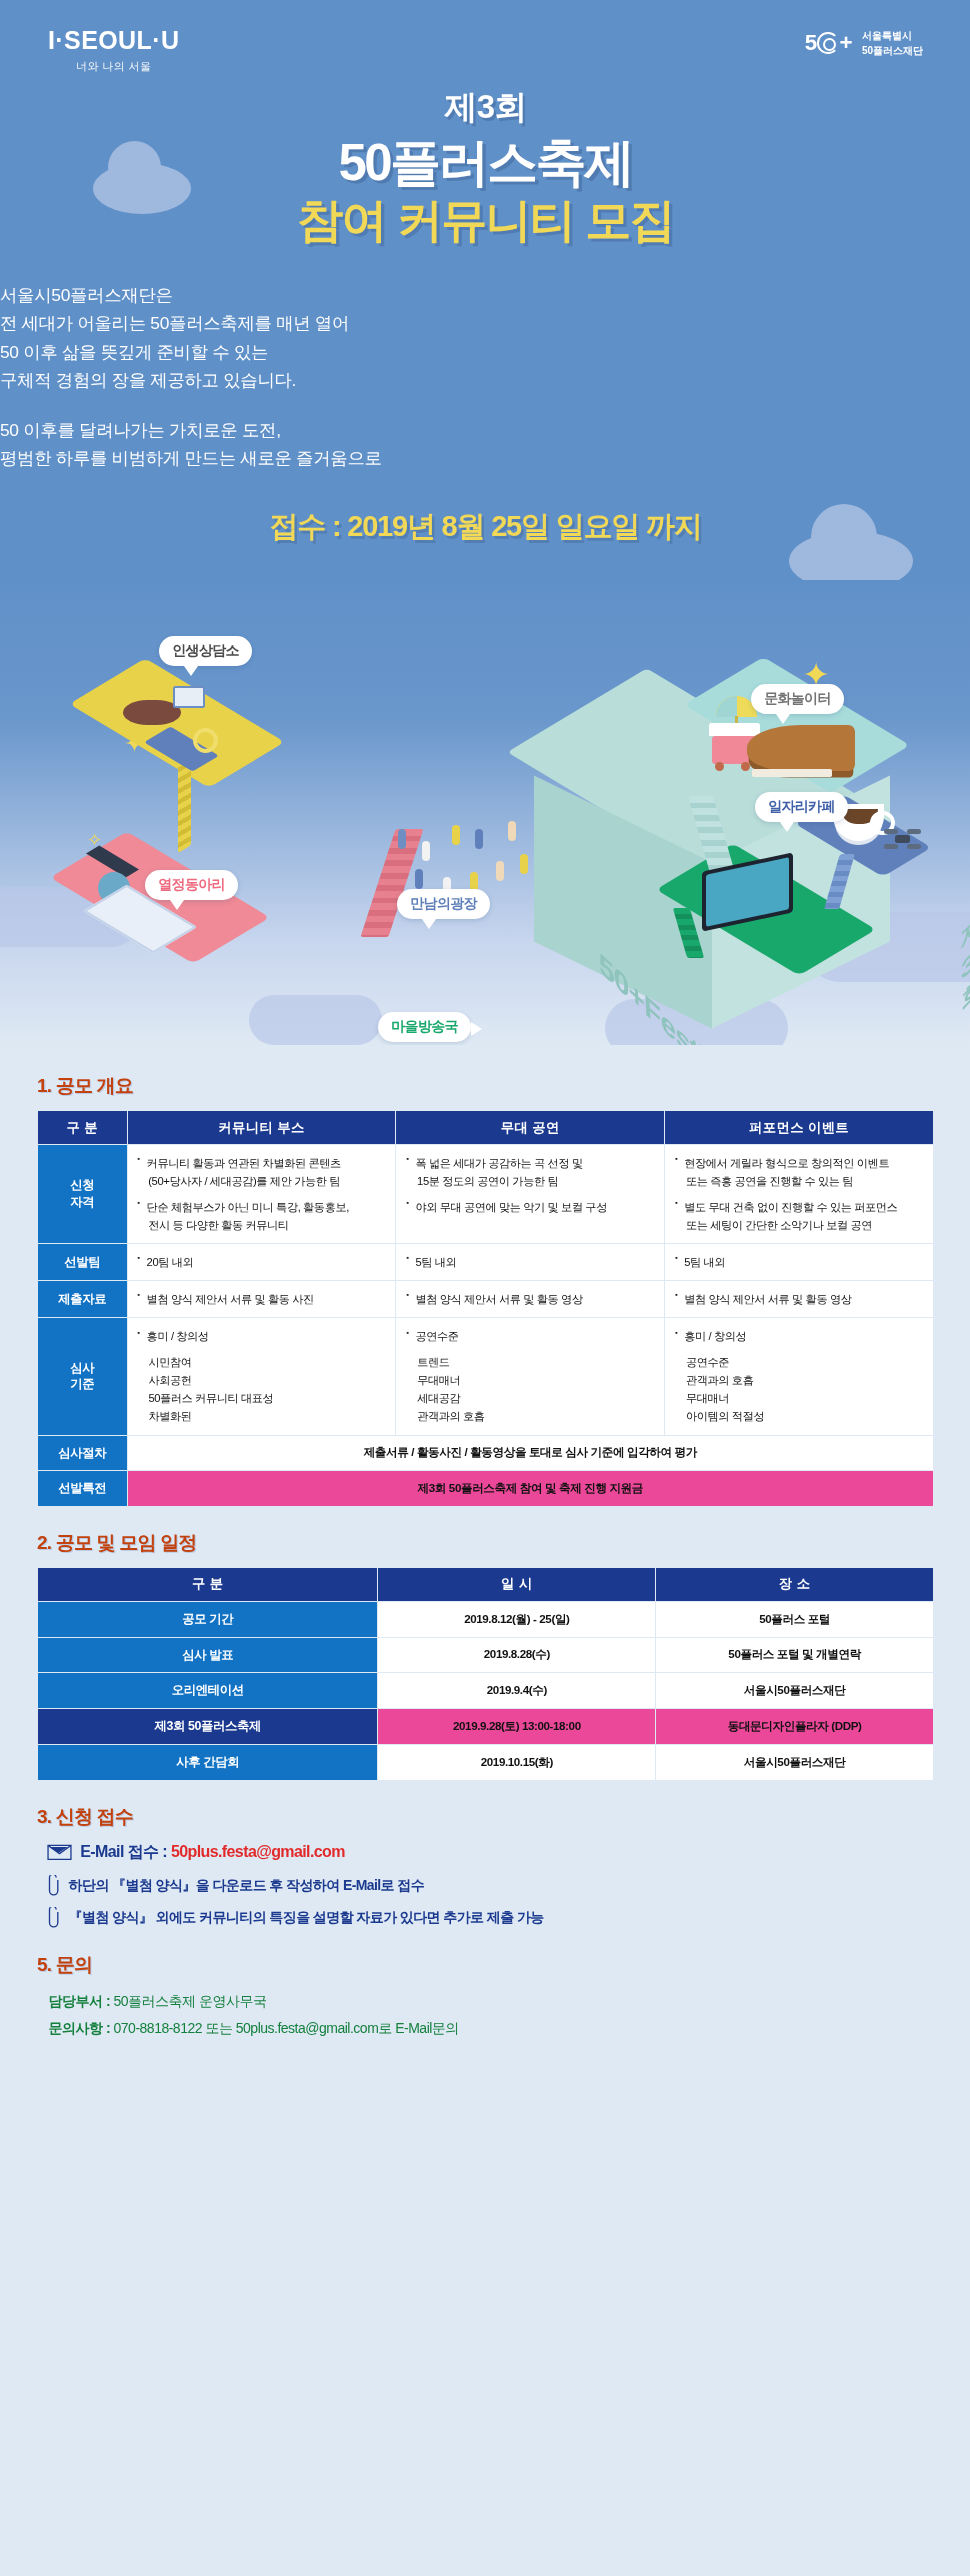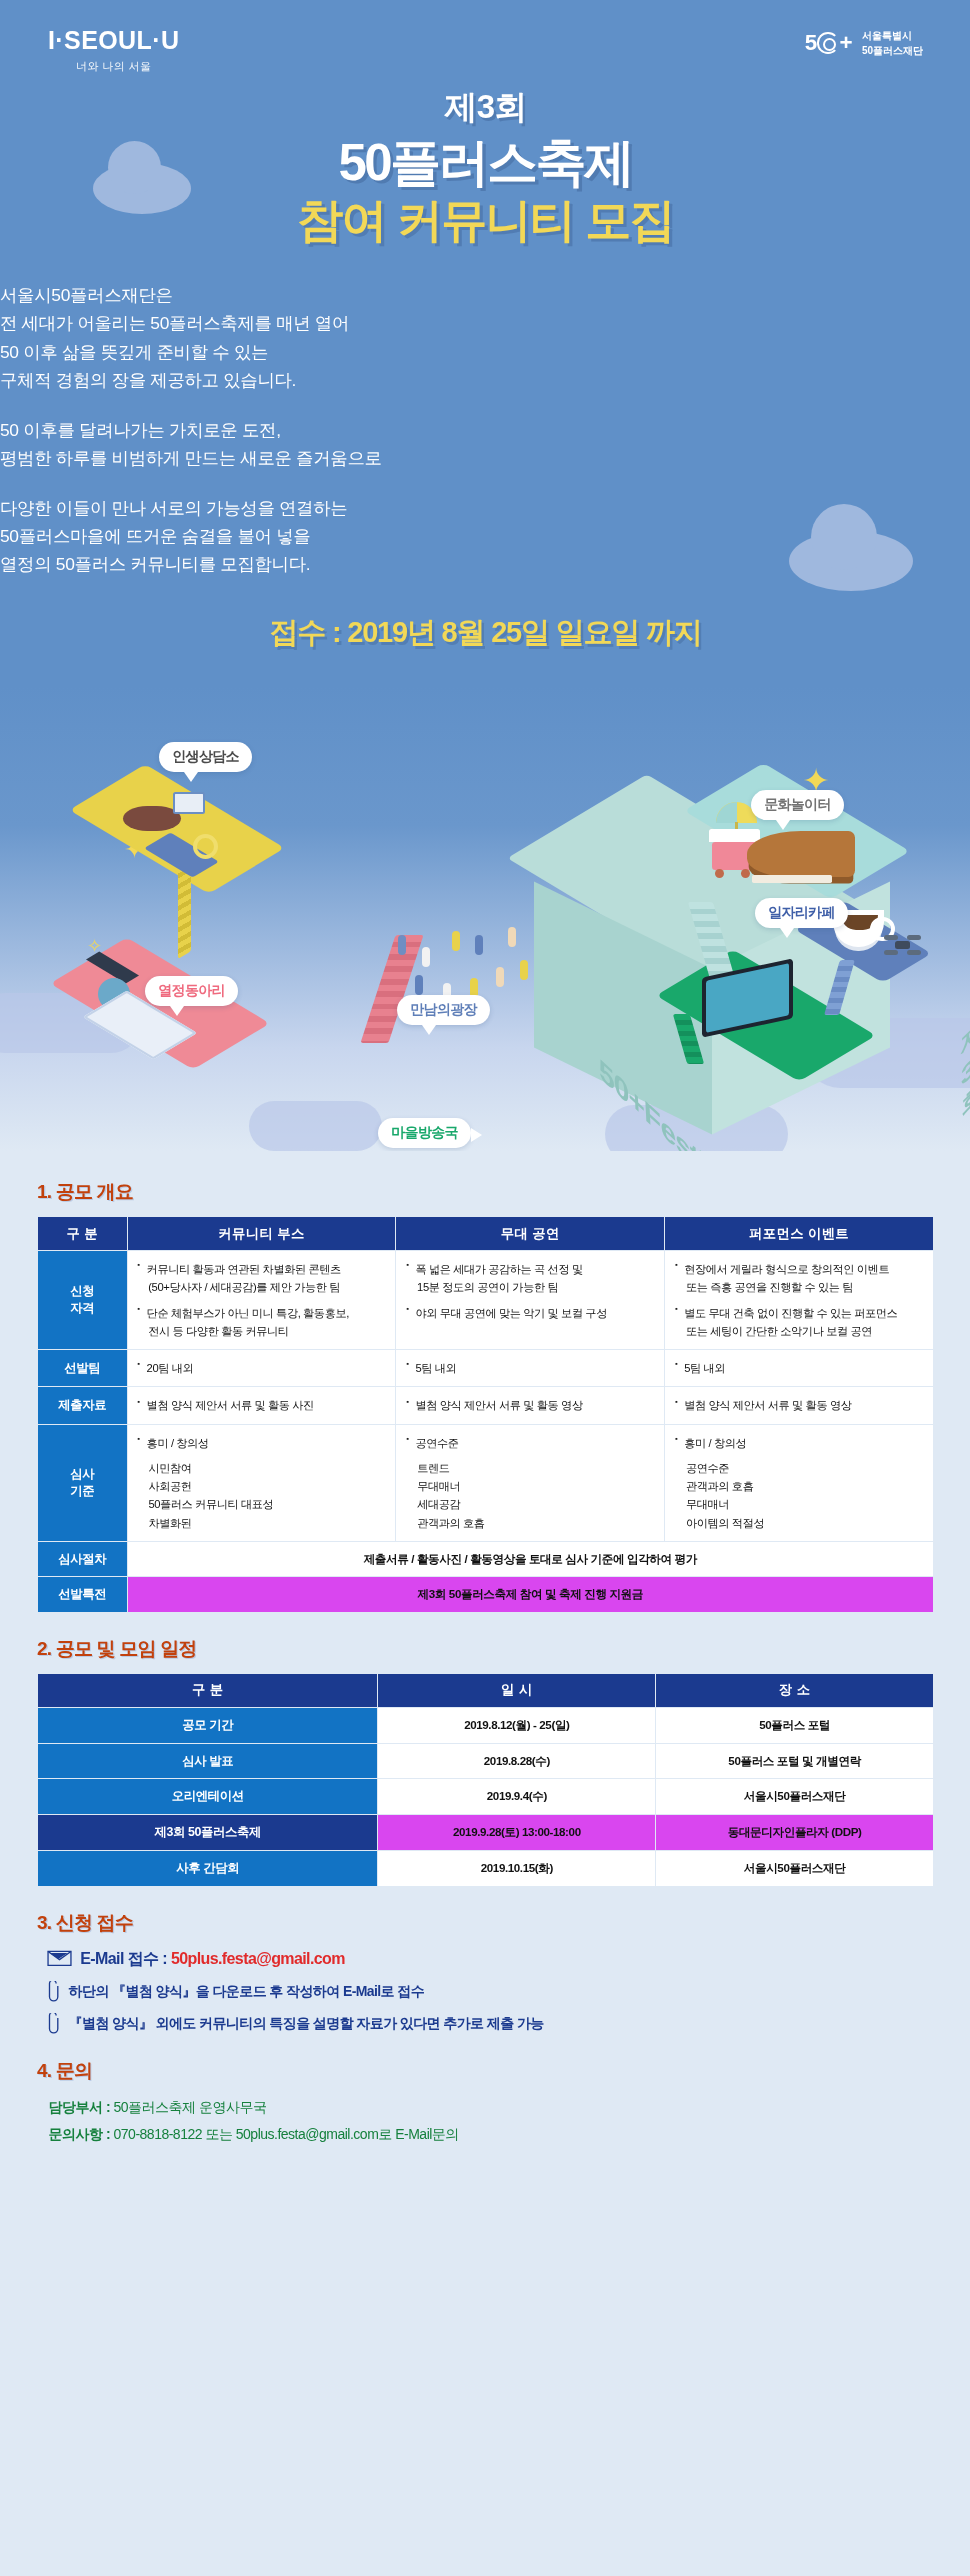--- a/index.html
+++ b/index.html
@@ -141,21 +141,21 @@
              text-align:center; padding:7.5px 3.3px; letter-spacing:0.4px; }
   .th-blue { background:#1273c4; color:#fff; font-size:12.4px; font-weight:bold;
              text-align:center; padding:9px 2.5px; letter-spacing:-0.4px; line-height:1.35; }
   .th-navy { background:#1b3a8f; color:#fff; font-size:12.4px; font-weight:bold;
              text-align:center; padding:9px 2.5px; letter-spacing:-0.4px; }
   .cell { background:#fff; padding:9px 10px; font-size:11.2px; color:#111;
           line-height:1.62; letter-spacing:-0.4px; vertical-align:top; }
   .cell.mid { vertical-align:middle; }
   .cell-c { background:#fff; padding:8.3px 5px; font-size:11.6px; color:#111;
             text-align:center; letter-spacing:-0.4px; font-weight:bold; }
-  .cell-hl { background:#d946ef; }
+  .cell-hl { background:#ec4899; }
   .bl { margin:0 0 7.5px 0; padding-left:9px; position:relative; }
   .bl:last-child { margin-bottom:0; }
   .bl:before { content:"\25AA"; position:absolute; left:0; top:-0.8px; font-size:7.5px; color:#222; }
   .bl .ind { display:block; padding-left:1.7px; }
   .plain { padding-left:10.8px; display:block; }
 
   .note-list { margin-top:5px; }
   .note { display:flex; align-items:center; gap:8.3px; margin:10.8px 0 0 10px;
           font-size:14px; color:#1b3a8f; font-weight:bold; letter-spacing:-0.6px; }
   .note .txt { padding-top:0.8px; line-height:1.4; }
@@ -204,25 +204,20 @@
       <div class="blk">
         <div>서울시50플러스재단은</div>
         <div>전 세대가 어울리는 50플러스축제를 매년 열어</div>
         <div>50 이후 삶을 뜻깊게 준비할 수 있는</div>
         <div>구체적 경험의 장을 제공하고 있습니다.</div>
       </div>
       <div class="blk">
         <div>50 이후를 달려나가는 가치로운 도전,</div>
         <div>평범한 하루를 비범하게 만드는 새로운 즐거움으로</div>
       </div>
-      <div class="blk">
-        <div>다양한 이들이 만나 서로의 가능성을 연결하는</div>
-        <div>50플러스마을에 뜨거운 숨결을 불어 넣을</div>
-        <div>열정의 50플러스 커뮤니티를 모집합니다.</div>
-      </div>
     </div>
 
     <div class="deadline">접수 : 2019년 8월 25일 일요일 까지</div>
   </div>
 
   <div class="illus">
     <div class="icloud ic1"></div>
     <div class="icloud ic2"></div>
     <div class="icloud ic3"></div>
     <div class="icloud ic4"></div>
@@ -438,21 +433,21 @@
         <span class="txt">하단의 『별첨 양식』을 다운로드 후 작성하여 E-Mail로 접수</span>
       </div>
       <div class="note">
         <svg class="ic" width="13.3" height="21.6" viewBox="0 0 16 26">
           <path d="M11 3 a4 4 0 0 0 -8 0 v16 a5 5 0 0 0 10 0 V6" fill="none" stroke="#1b3a8f" stroke-width="1.6"></path>
         </svg>
         <span class="txt">『별첨 양식』 외에도 커뮤니티의 특징을 설명할 자료가 있다면 추가로 제출 가능</span>
       </div>
     </div>
 
-    <div class="sec-title">4. 문의</div>
+    <div class="sec-title">5. 문의</div>
     <div class="contact">
       <div>
         <b>담당부서 : </b><span class="v">50플러스축제 운영사무국</span>
       </div>
       <div>
         <b>문의사항 : </b><span class="v">070-8818-8122 또는 50plus.festa@gmail.com로 E-Mail문의</span>
       </div>
     </div>
 
   </div>

